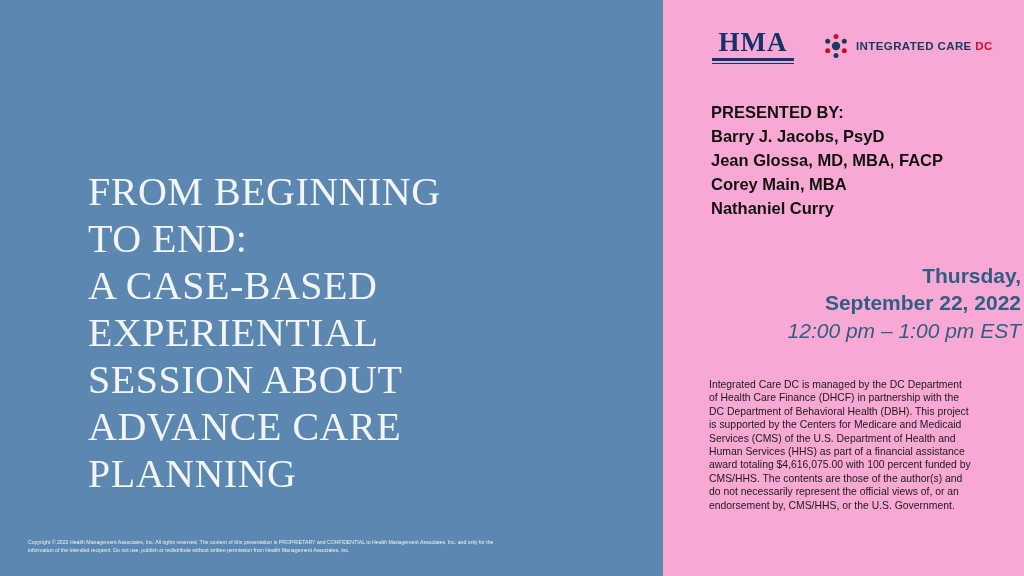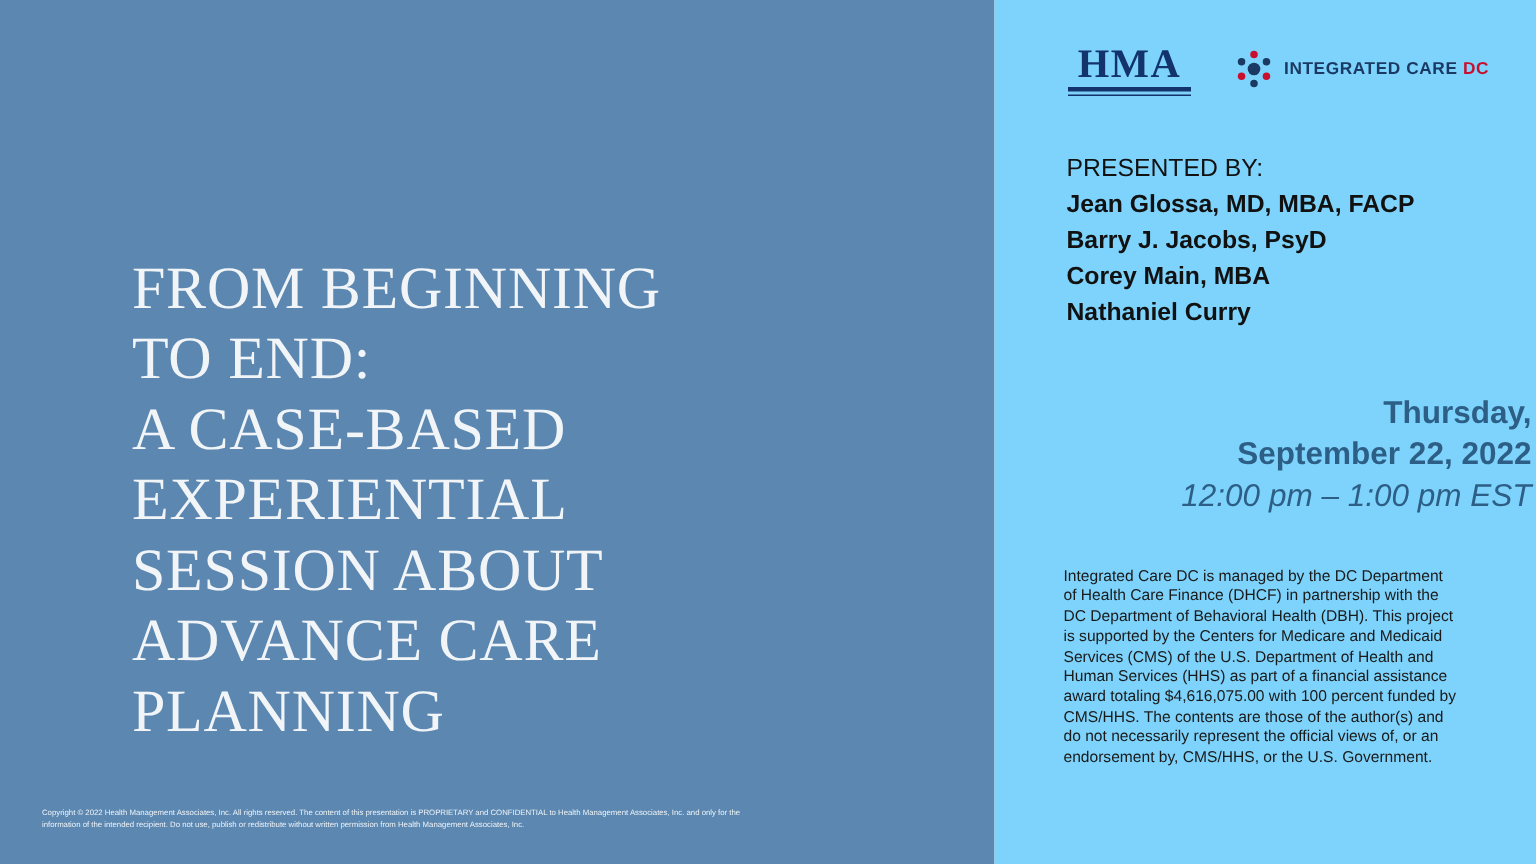--- a/index.html
+++ b/index.html
@@ -54,21 +54,21 @@
     color: #eef3f7;
     font-family: "Liberation Sans", sans-serif;
   }
   
   .right-panel {
     position: absolute;
     left: 663px;
     top: 0;
     width: 361px;
     height: 576px;
-    background: #7dd3fc;
+    background: #f9a8d4;
   }
   .logo-row {
     position: absolute;
     left: 48px;
     top: 22px;
     width: 300px;
     height: 48px;
     display: flex;
     align-items: center;
     gap: 28px;
@@ -123,21 +123,21 @@
     color: #c8102e;
   }
   .presented {
     position: absolute;
     left: 48px;
     top: 100px;
     width: 300px;
   }
   .presented-label {
     font-size: 16.5px;
-    font-weight: normal;
+    font-weight: bold;
     color: #111111;
     line-height: 24px;
     margin: 0 0 0 0;
   }
   .presenter {
     font-size: 16.5px;
     font-weight: bold;
     color: #111111;
     line-height: 24px;
     margin: 0;
@@ -216,22 +216,22 @@
             <circle cx="4.7" cy="8.2" r="2.5" fill="#1b3a63"></circle>
           </svg>
         </span>
         <span class="icdc-word"><span>INTEGRATED CARE</span><span class="dc"> DC</span></span>
       </div>
 
     </div>
 
     <div class="presented">
       <p class="presented-label">PRESENTED BY:</p>
+      <p class="presenter">Barry J. Jacobs, PsyD</p>
       <p class="presenter">Jean Glossa, MD, MBA, FACP</p>
-      <p class="presenter">Barry J. Jacobs, PsyD</p>
       <p class="presenter">Corey Main, MBA</p>
       <p class="presenter">Nathaniel Curry</p>
     </div>
 
     <div class="date-block">
       <p class="date-line">Thursday,</p>
       <p class="date-line">September 22, 2022</p>
       <p class="time-line">12:00 pm – 1:00 pm EST</p>
     </div>
 

